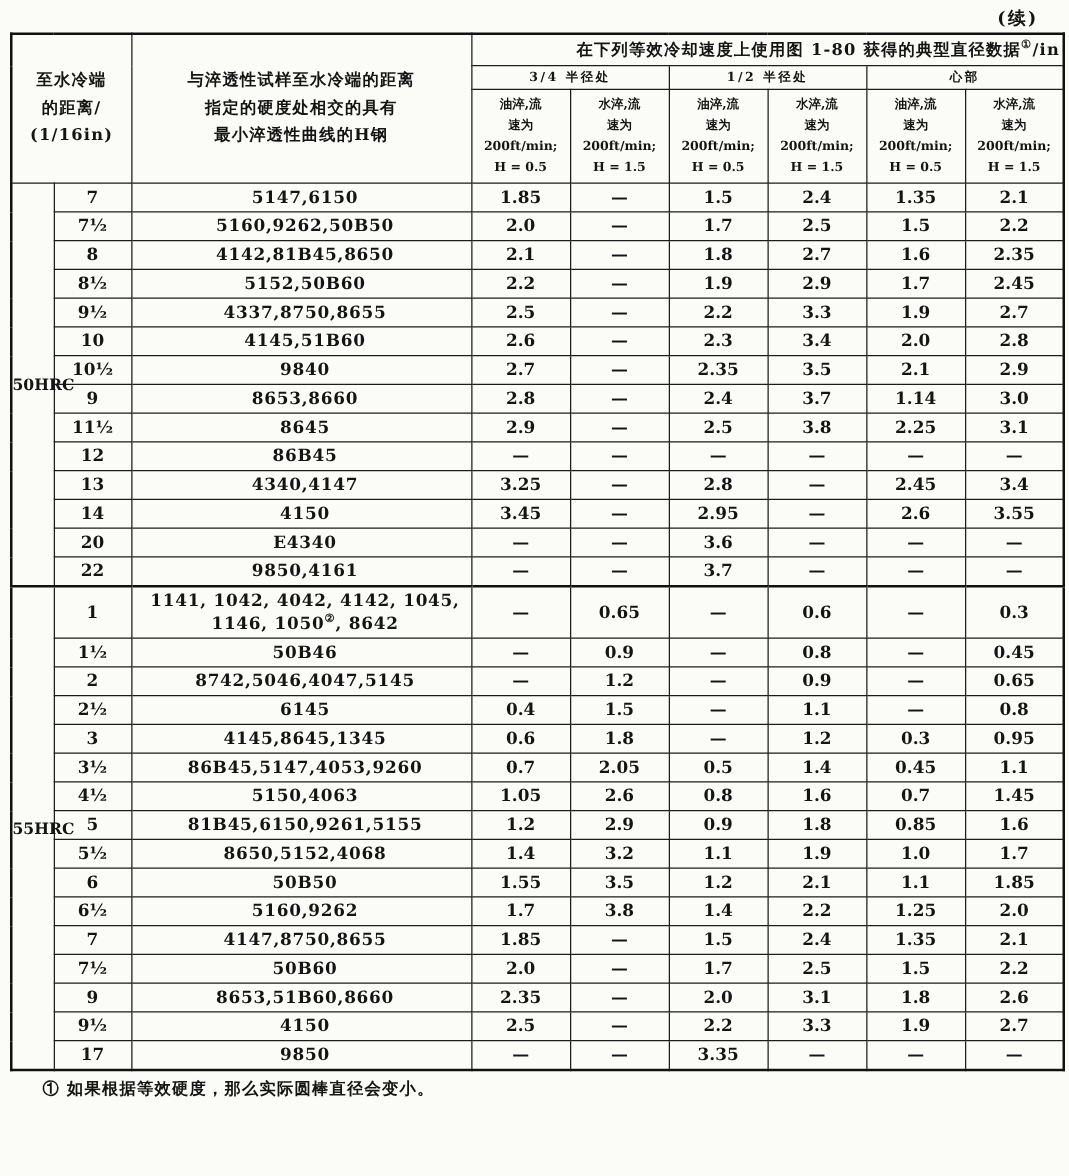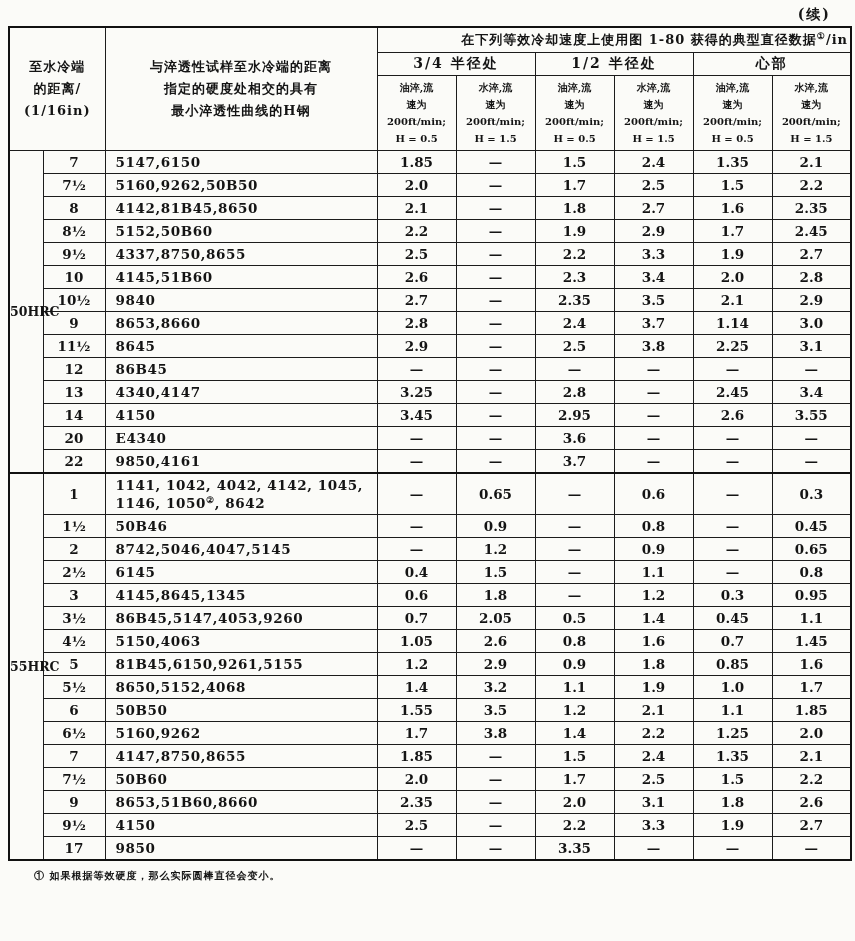--- a/index.html
+++ b/index.html
@@ -30,21 +30,21 @@
     font-weight:bold;
     color:#141414;
   }
   th.span-head {
     font-size:13px;
     padding:3px 2px;
     letter-spacing:1px;
     text-align:right;
   }
   th.radius-head {
-    font-size:14px;
+    font-size:10px;
     padding:2px 1px;
     letter-spacing:2px;
   }
   th.subhead {
     font-size:10px;
     white-space:pre-line;
     line-height:17px;
     padding:3px 1px;
     vertical-align:middle;
   }
@@ -61,37 +61,37 @@
     vertical-align:middle;
     padding:0;
     letter-spacing:0;
   }
   td.dist-cell {
     text-align:center;
     font-size:13.5px;
     padding:2px 1px;
   }
   td.steel-cell {
-    text-align:left;
+    text-align:center;
     font-size:13.5px;
     padding:2px 4px 2px 10px;
     letter-spacing:0.6px;
     line-height:18px;
   }
   td.val-cell {
     text-align:center;
     font-size:13.5px;
     padding:2px 1px;
   }
   tr.data-row { height:23px; }
   tr.group-start > td { border-top:2px solid #111; }
   sup { font-size:9px; vertical-align:super; line-height:0; }
   .footnotes {
     padding:5px 0 0 26px;
-    font-size:10px;
+    font-size:13px;
     line-height:20px;
     letter-spacing:1px;
   }
   .footnote-line { white-space:nowrap; }
 </style>
 </head>
 <body>
 
 <div class="page">
 

